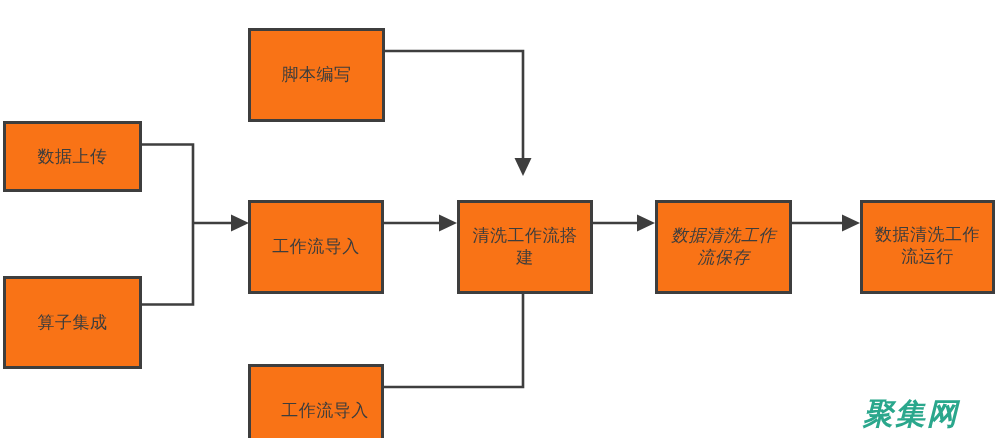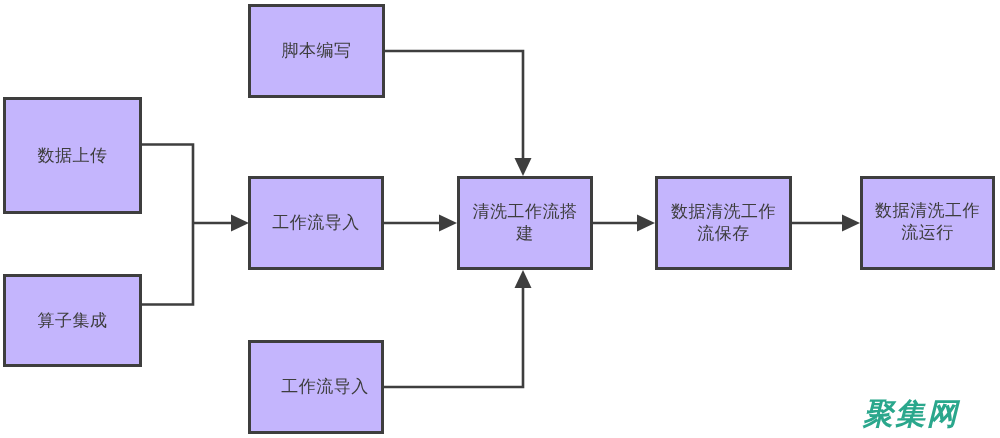--- a/index.html
+++ b/index.html
@@ -22,43 +22,44 @@
     stroke: #3e3e3e;
     stroke-width: 2.6;
   }
   .edges-svg polygon {
     fill: #3e3e3e;
     stroke: none;
   }
   .node {
     position: absolute;
     box-sizing: border-box;
-    background: #c4b5fd;
+    background: #f97316;
     border: 3px solid #3e3e3e;
     display: flex;
     align-items: center;
     justify-content: center;
+    margin-top: 24px;
   }
   .node-label {
     display: block;
     width: 112px;
     text-align: center;
     font-size: 17px;
     line-height: 22px;
     letter-spacing: 0.5px;
     color: #3d3d3d;
     word-break: break-all;
   }
-  .node-data-upload          { left: 3px;   top: 97px;  width: 139px; height: 117px; }
-  .node-operator-integration { left: 3px;   top: 274px; width: 139px; height: 93px; }
+  .node-data-upload          { left: 3px;   top: 97px;  width: 139px; height: 71px; }
+  .node-operator-integration { left: 3px;   top: 252px; width: 139px; height: 93px; }
   .node-script-writing       { left: 248px; top: 4px;   width: 137px; height: 94px; }
   .node-operator-catalog     { left: 248px; top: 176px; width: 136px; height: 94px; }
   .node-workflow-build       { left: 457px; top: 176px; width: 136px; height: 94px; }
   .node-workflow-import      { left: 248px; top: 340px; width: 136px; height: 94px; justify-content: flex-end; }
-  .node-workflow-save        { left: 655px; top: 176px; width: 137px; height: 94px; }
+  .node-workflow-save        { left: 655px; top: 176px; width: 137px; height: 94px; font-style: italic; }
   .node-workflow-run         { left: 860px; top: 176px; width: 135px; height: 94px; font-family: Liberation Mono, monospace; }
   .watermark {
     position: absolute;
     left: 815px;
     top: 396px;
     font-size: 30px;
     line-height: 36px;
     font-weight: bold;
     font-style: italic;
     letter-spacing: 2px;

